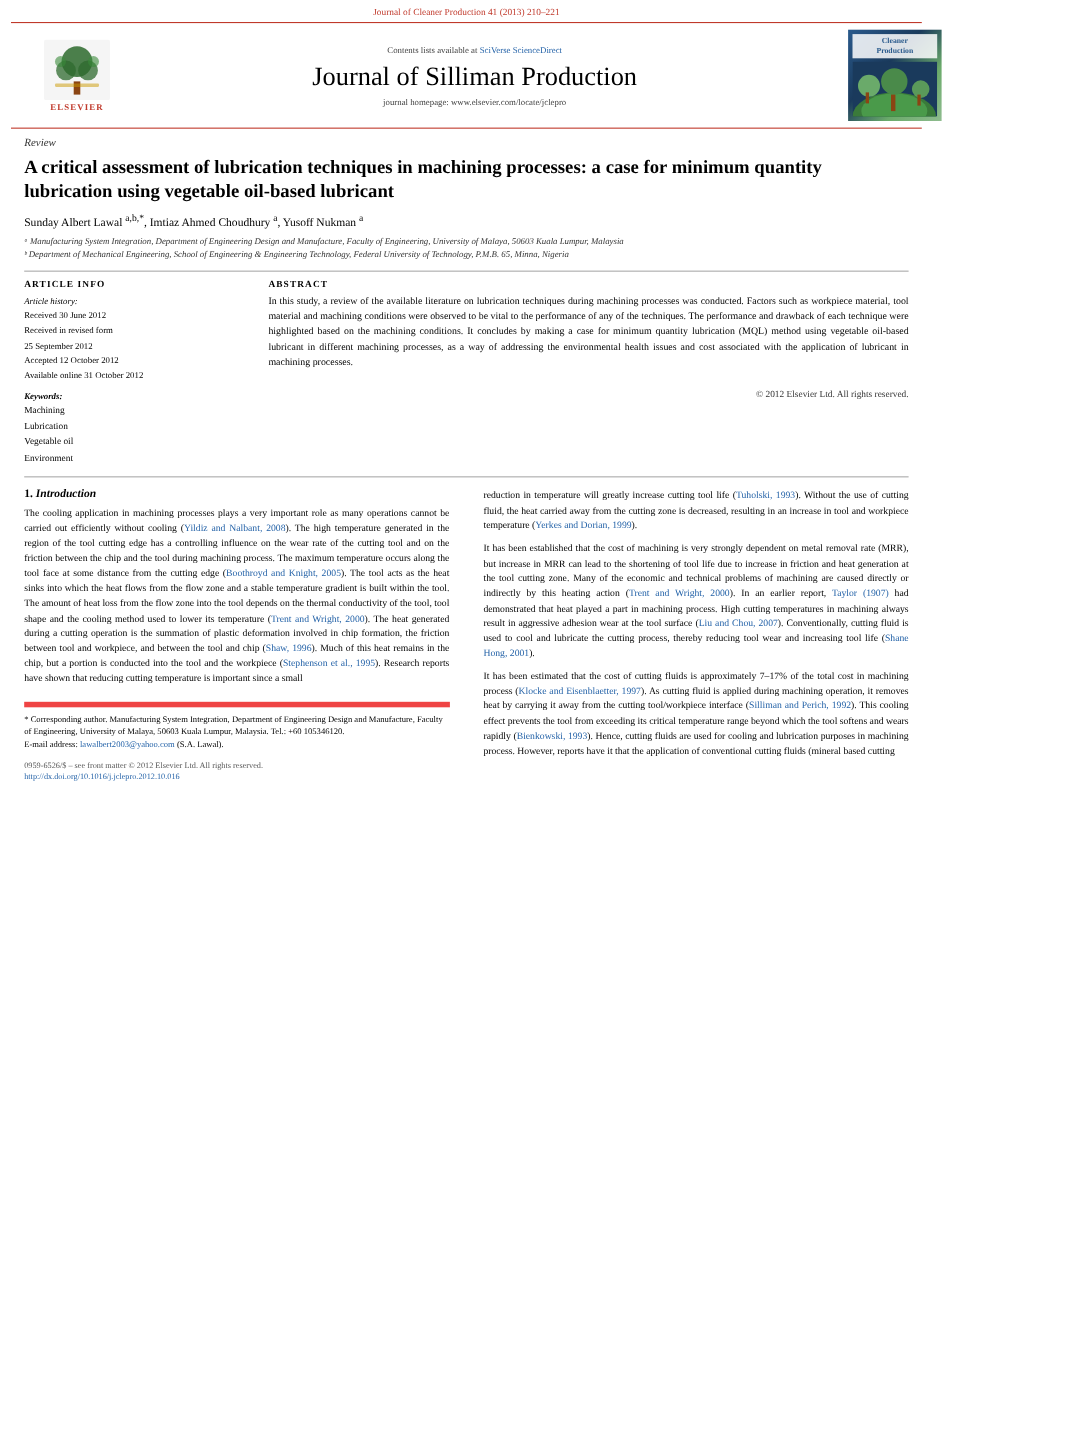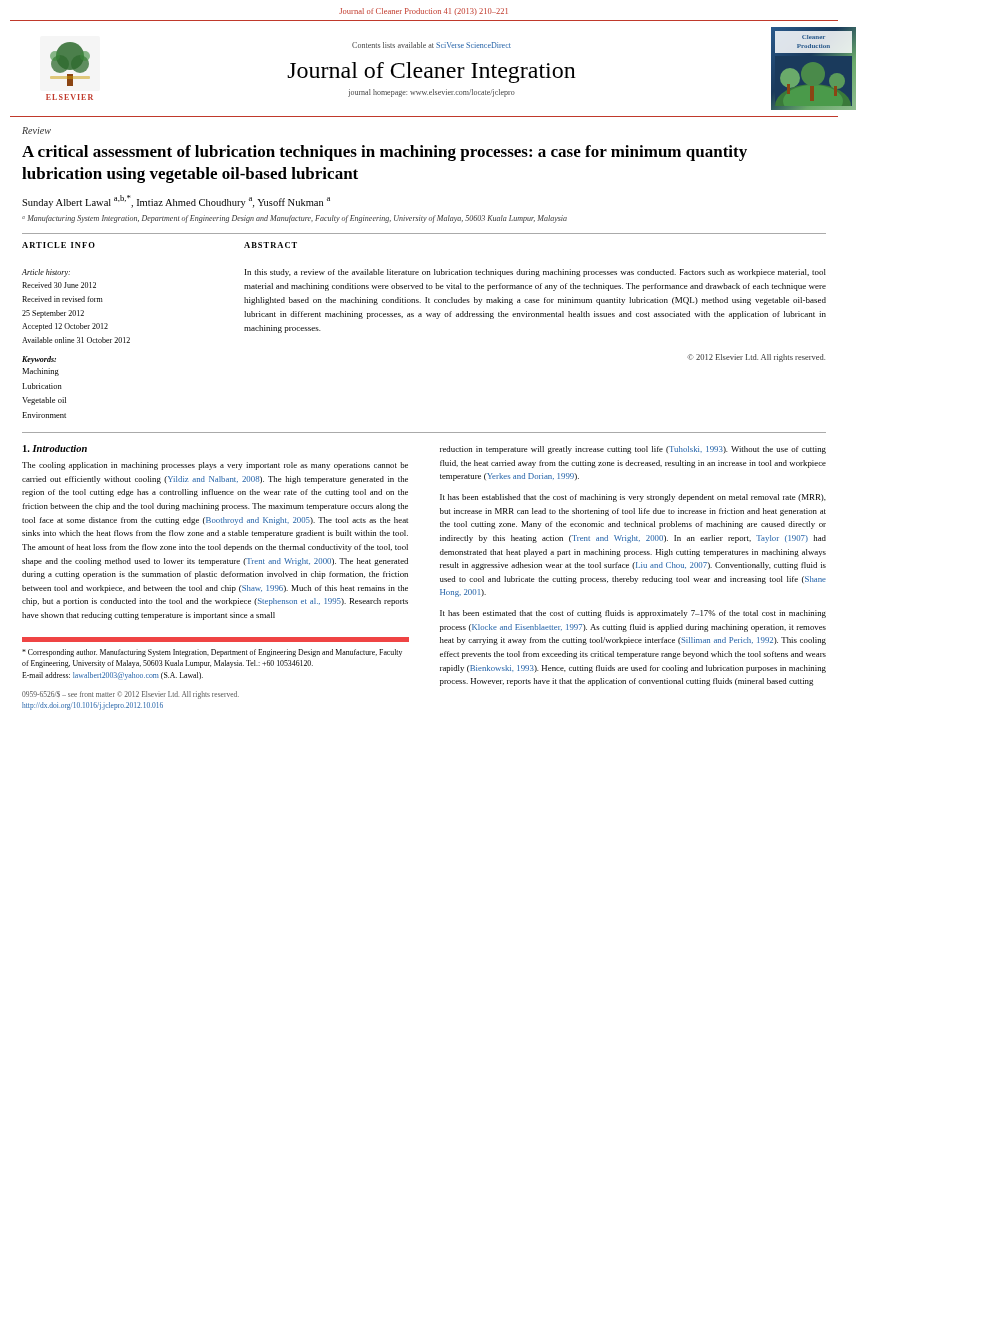--- a/index.html
+++ b/index.html
@@ -186,21 +186,21 @@
 
     .right-col {
       flex: 1;
     }
 
     .section-heading {
       font-size: 8.5px;
       font-weight: bold;
       letter-spacing: 1px;
       color: #000;
-      margin-bottom: 16px;
+      margin-bottom: 4px;
     }
 
     .article-info-block {
       font-size: 8.5px;
       color: #000;
       line-height: 1.7;
     }
 
     .info-label {
       font-style: italic;
@@ -337,21 +337,21 @@
         <rect x="10" y="40" width="40" height="3" fill="#cc9900" opacity="0.5" rx="1"></rect>
       </svg>
       <div class="elsevier-label">ELSEVIER</div>
     </div>
 
     <div class="journal-center">
       <div class="sciverse-line">
         <span>Contents lists available at</span>
         <span class="sciverse-link">SciVerse ScienceDirect</span>
       </div>
-      <div class="journal-main-title">Journal of Cleaner Integration</div>
+      <div class="journal-main-title">Journal of Silliman Production</div>
       <div class="homepage-line">
         <span>journal homepage: www.elsevier.com/locate/jclepro</span>
       </div>
     </div>
 
     <div class="journal-img-box">
       <div class="journal-img-placeholder">
         <div class="cleaner-prod-badge">
           <strong>Cleaner<br>Production</strong>
         </div>
@@ -376,20 +376,21 @@
     <div class="review-label">Review</div>
 
     <div class="article-title">A critical assessment of lubrication techniques in machining processes: a case for minimum quantity lubrication using vegetable oil-based lubricant</div>
 
     <div class="authors-line">
       Sunday Albert Lawal <sup>a,b,*</sup>, Imtiaz Ahmed Choudhury <sup>a</sup>, Yusoff Nukman <sup>a</sup>
     </div>
 
     <div class="affiliations">
       <div>ᵃ Manufacturing System Integration, Department of Engineering Design and Manufacture, Faculty of Engineering, University of Malaya, 50603 Kuala Lumpur, Malaysia</div>
+      <div>ᵇ Department of Mechanical Engineering, School of Engineering &amp; Engineering Technology, Federal University of Technology, P.M.B. 65, Minna, Nigeria</div>
     </div>
 
     <hr class="divider">
 
     <div class="two-col">
 
       <div class="left-col">
         <div class="section-heading">ARTICLE INFO</div>
         <div class="article-info-block">
           <div class="info-label">Article history:</div>

